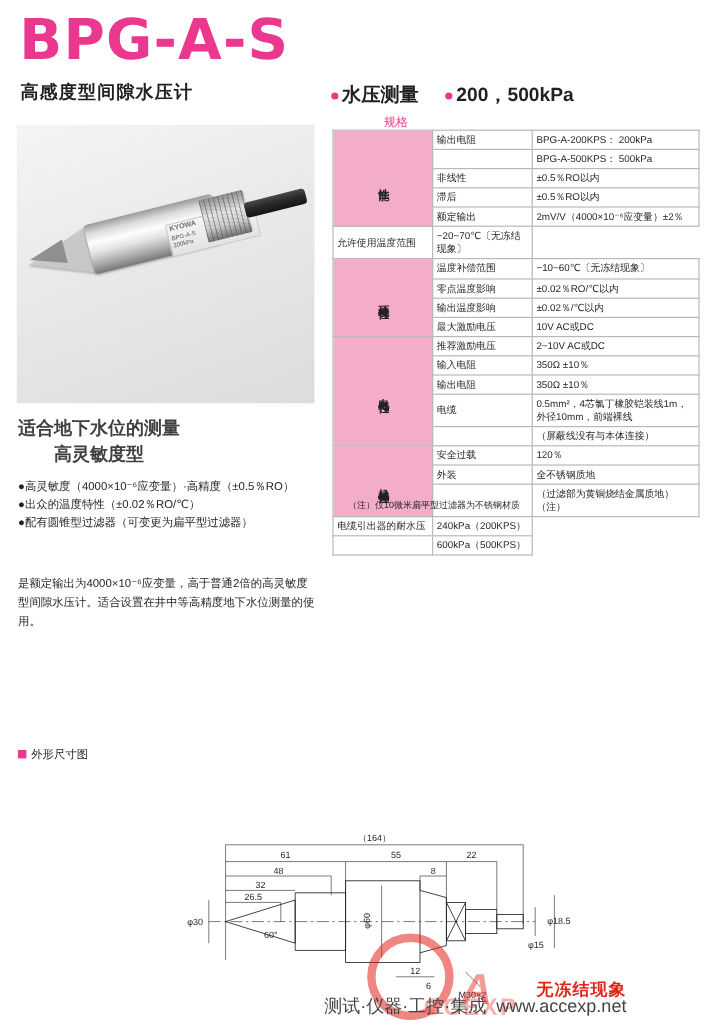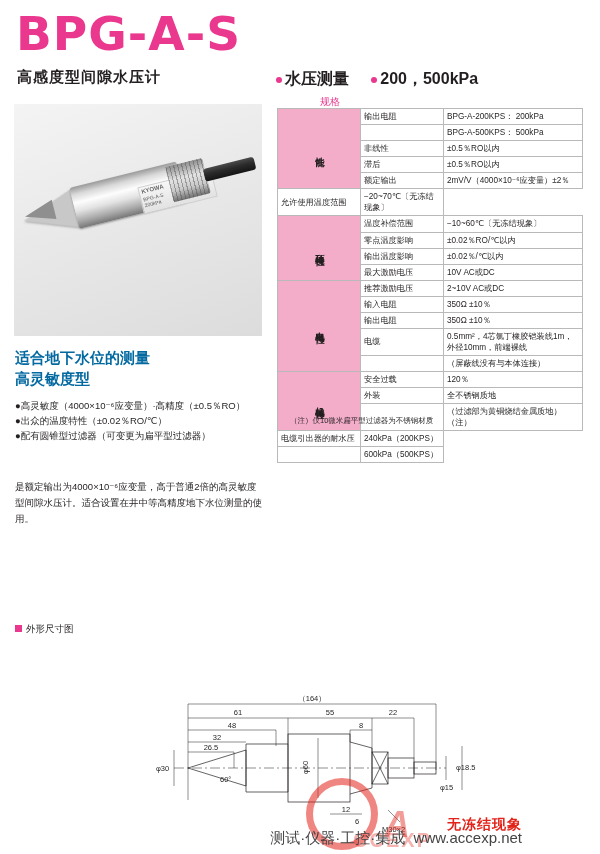--- a/index.html
+++ b/index.html
@@ -97,21 +97,21 @@
     position:absolute;left:66px;top:16px;width:70px;height:24px;
     background:linear-gradient(to bottom,#f7f7f7,#e2e2e2);
     border:.5px solid #cfcfcf;font-size:5px;color:#555;padding:1px 2px;
     overflow:hidden;line-height:1.3;
   }
   .mini-mark{font-size:6px;color:#6c6c6c;font-weight:bold;}
 
   
   .lead{
     position:absolute;left:15px;top:347px;font-size:15px;font-weight:bold;
-    line-height:21px;color:#0369a1;
+    line-height:21px;color:#404040;text-align:center;
   }
   .bullets{
     position:absolute;left:15px;top:398px;font-size:9.5px;line-height:15px;
     color:#231f20;
   }
   .bullets .b{white-space:nowrap;}
   .body-copy{
     position:absolute;left:15px;top:455px;width:250px;font-size:9.5px;
     line-height:16px;color:#231f20;margin-top:24px;
   }

